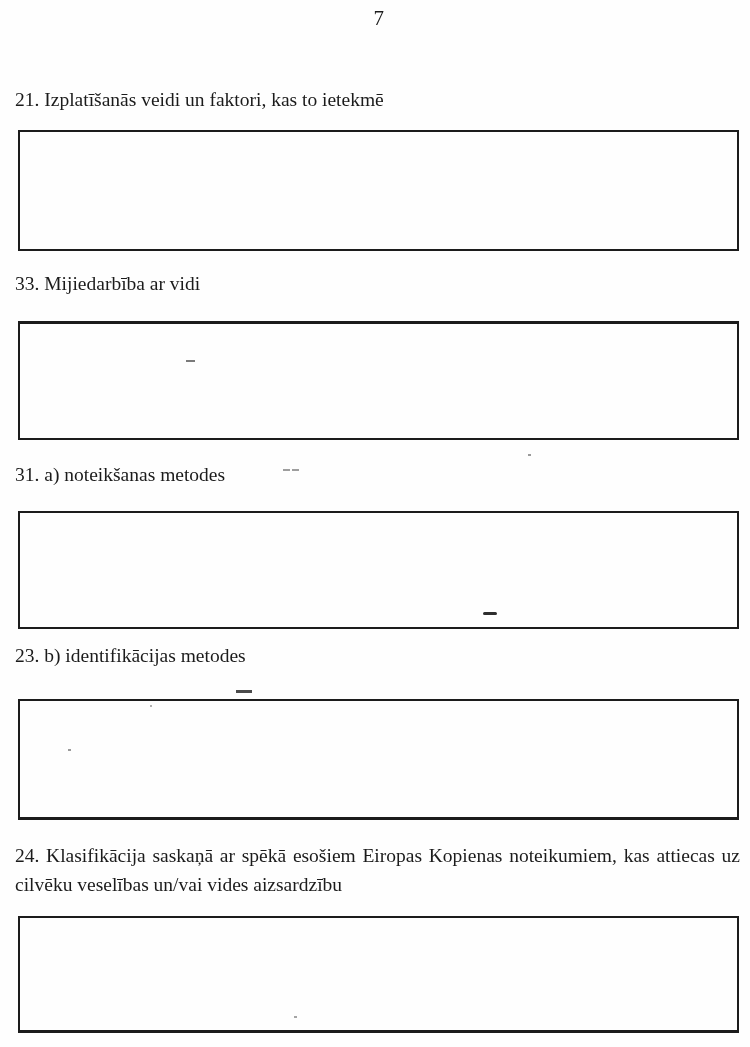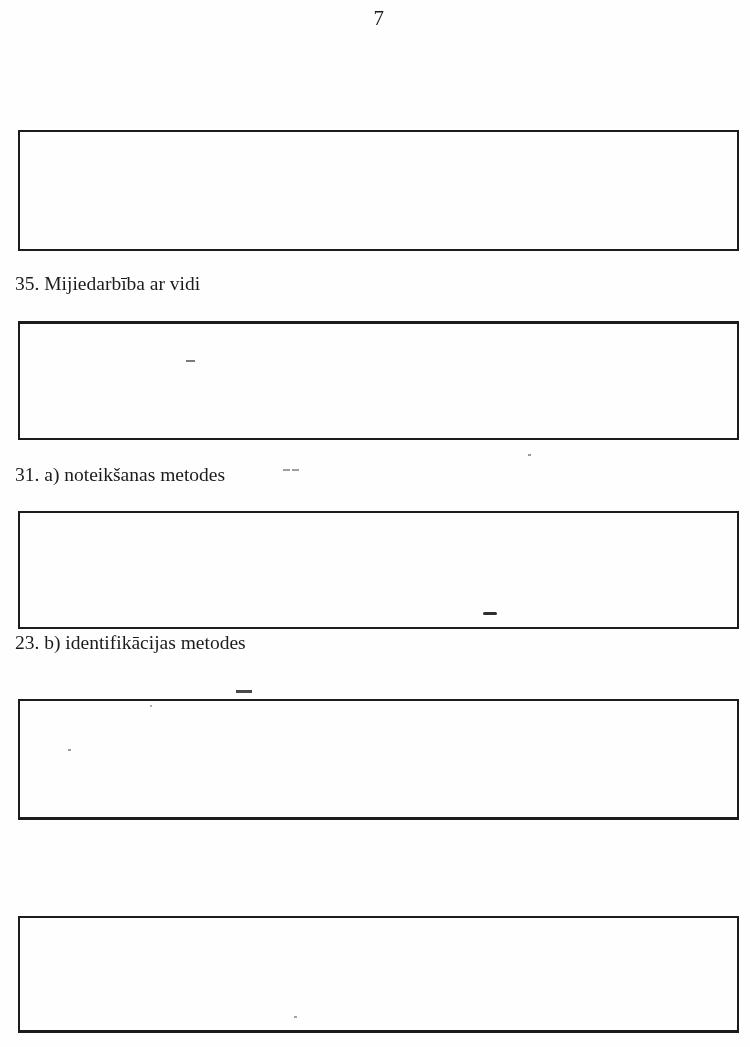--- a/index.html
+++ b/index.html
@@ -54,21 +54,21 @@
   
   #label-21 { top: 85px; }
   #box-21   { top: 130px; height: 121px; }
 
   #label-22 { top: 269px; }
   #box-22   { top: 321px; height: 119px; border-top-width: 3px; }
 
   #label-23a { top: 460px; }
   #box-23a   { top: 511px; height: 118px; }
 
-  #label-23b { top: 628px; }
+  #label-23b { top: 641px; }
   #box-23b   { top: 699px; height: 121px; border-bottom-width: 3px; }
 
   #label-24 { top: 841px; }
   #box-24   { top: 916px; height: 117px; border-bottom-width: 3px; }
 
   
   .artifact {
     position: absolute;
     pointer-events: none;
   }
@@ -82,31 +82,33 @@
   .a-dot-3  { left: 150px; top: 705px;  width: 2px; height: 2px; background: #b0b0b0; }
   .a-dot-4  { left: 68px;  top: 749px;  width: 3px; height: 2px; background: #9a9a9a; }
 </style>
 </head>
 <body>
 
 <div class="page">
 
   <div class="page-number">7</div>
 
+  <div class="field-label" id="label-21">21. Izplatīšanās veidi un faktori, kas to ietekmē</div>
   <div class="answer-box" id="box-21"></div>
 
-  <div class="field-label" id="label-22">35. Mijiedarbība ar vidi</div>
+  <div class="field-label" id="label-22">33. Mijiedarbība ar vidi</div>
   <div class="answer-box" id="box-22"></div>
 
   <div class="field-label" id="label-23a">31. a) noteikšanas metodes</div>
   <div class="answer-box" id="box-23a"></div>
 
   <div class="field-label" id="label-23b">23. b) identifikācijas metodes</div>
   <div class="answer-box" id="box-23b"></div>
 
+  <div class="field-label wrap" id="label-24">24. Klasifikācija saskaņā ar spēkā esošiem Eiropas Kopienas noteikumiem, kas attiecas uz cilvēku veselības un/vai vides aizsardzību</div>
   <div class="answer-box" id="box-24"></div>
 
   <div class="artifact a-dash-1"></div>
   <div class="artifact a-dash-2"></div>
   <div class="artifact a-dash-2b"></div>
   <div class="artifact a-dash-3"></div>
   <div class="artifact a-dash-4"></div>
   <div class="artifact a-dot-1"></div>
   <div class="artifact a-dot-2"></div>
   <div class="artifact a-dot-3"></div>

